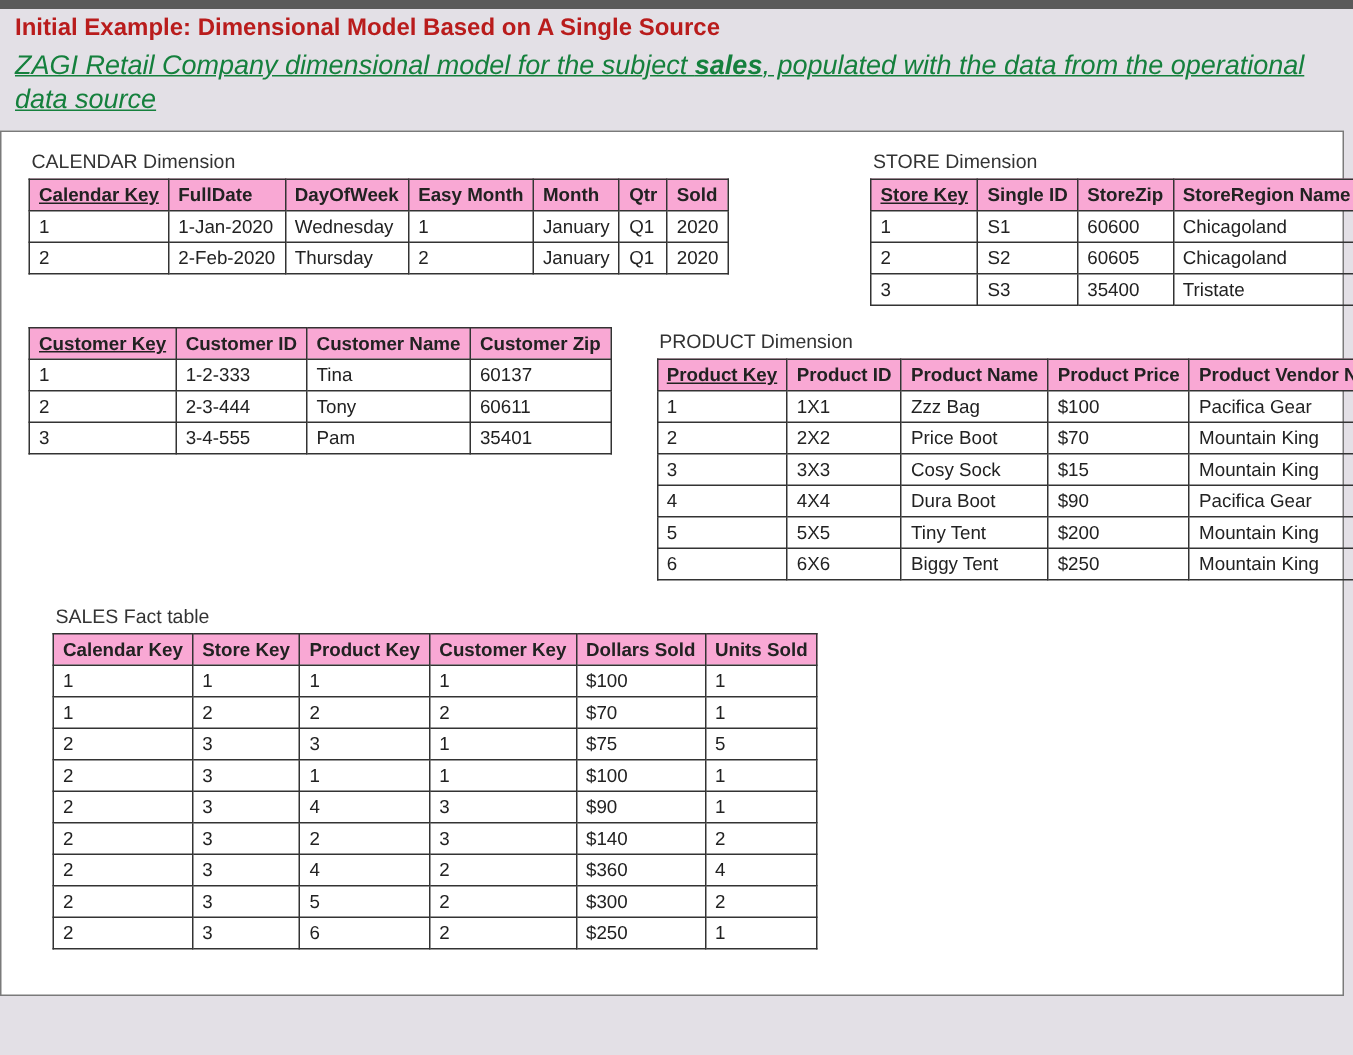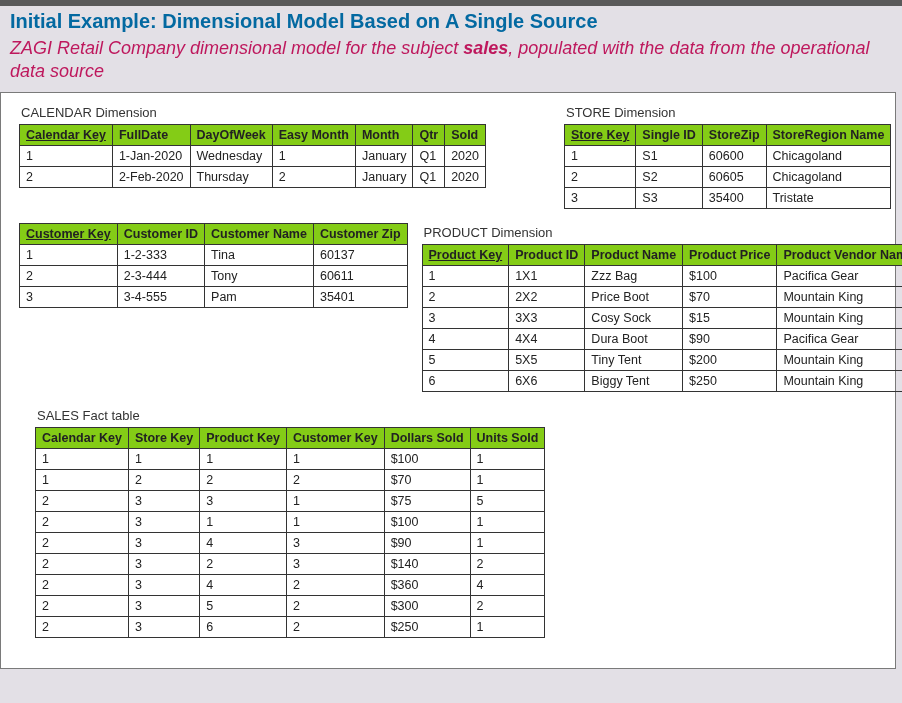--- a/index.html
+++ b/index.html
@@ -12,43 +12,44 @@
     width: 902px;
   }
   .topbar {
     height: 6px;
     background: #5a5a5a;
   }
   .header {
     padding: 4px 10px 8px 10px;
   }
   .header .title {
-    font-size: 20px;
+    font-size: 16px;
     font-weight: bold;
-    color: #0369a1;
+    color: #b91c1c;
   }
   .header .subtitle {
     font-size: 18px;
     font-style: italic;
-    color: #be185d;
+    color: #15803d;
     margin-top: 4px;
     line-height: 1.3;
+    text-decoration: underline;
   }
   .header .subtitle b { font-style: italic; font-weight: bold; }
   .panel {
     background: #ffffff;
     border: 1px solid #7a7a7a;
     margin: 0 0 0 0;
     padding: 10px 14px 16px 14px;
     width: 896px;
   }
   .row {
     display: flex;
     align-items: flex-start;
-    gap: 8px;
+    gap: 24px;
     margin-bottom: 14px;
   }
   .block { }
   .block .caption {
     font-size: 13px;
     margin: 2px 0 4px 2px;
     color: #333;
   }
   table.dim {
     border-collapse: collapse;
@@ -57,21 +58,21 @@
   }
   table.dim th, table.dim td {
     border: 1px solid #333;
     padding: 3px 6px;
     text-align: left;
     vertical-align: top;
     white-space: nowrap;
   }
   table.dim th {
     font-weight: bold;
-    background: #84cc16;
+    background: #f9a8d4;
   }
   table.dim th.key {
     text-decoration: underline;
   }
   .calendar-block { margin-left: 4px; }
   .store-block { margin-left: 70px; }
   .customer-block { margin-left: 4px; }
   .product-block { margin-left: 6px; }
   .sales-block { margin-left: 20px; }
 </style>

